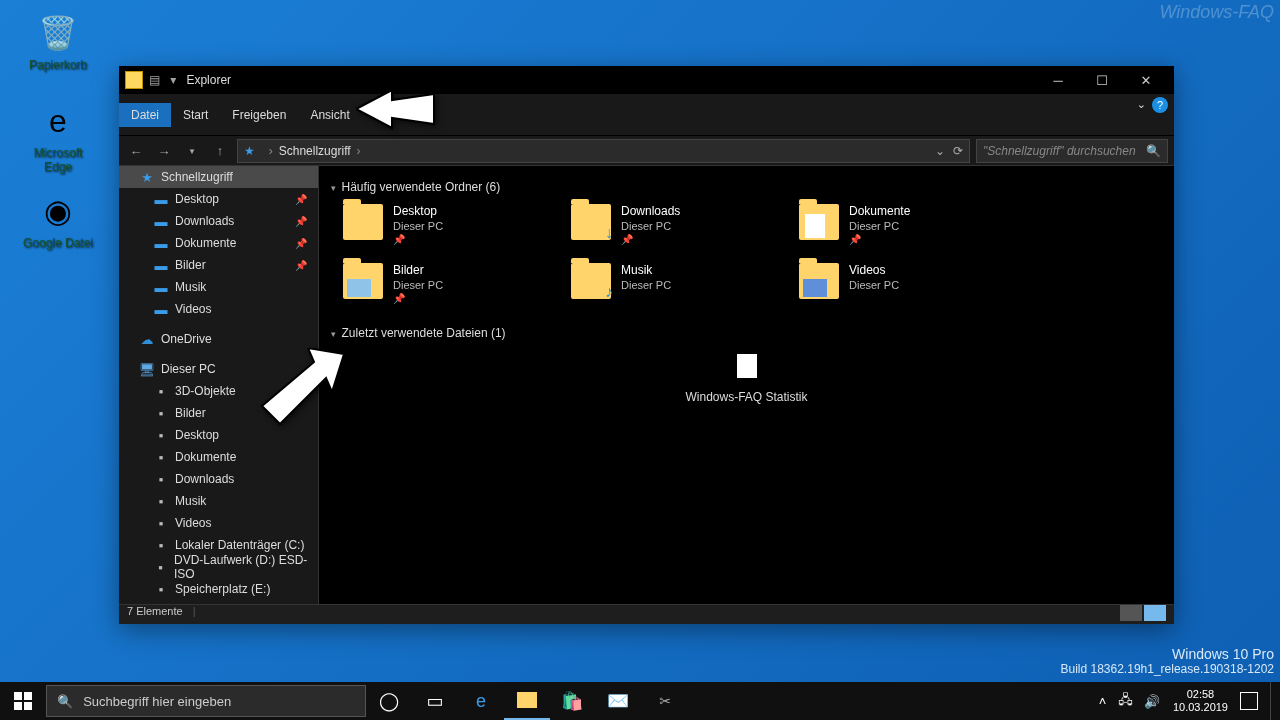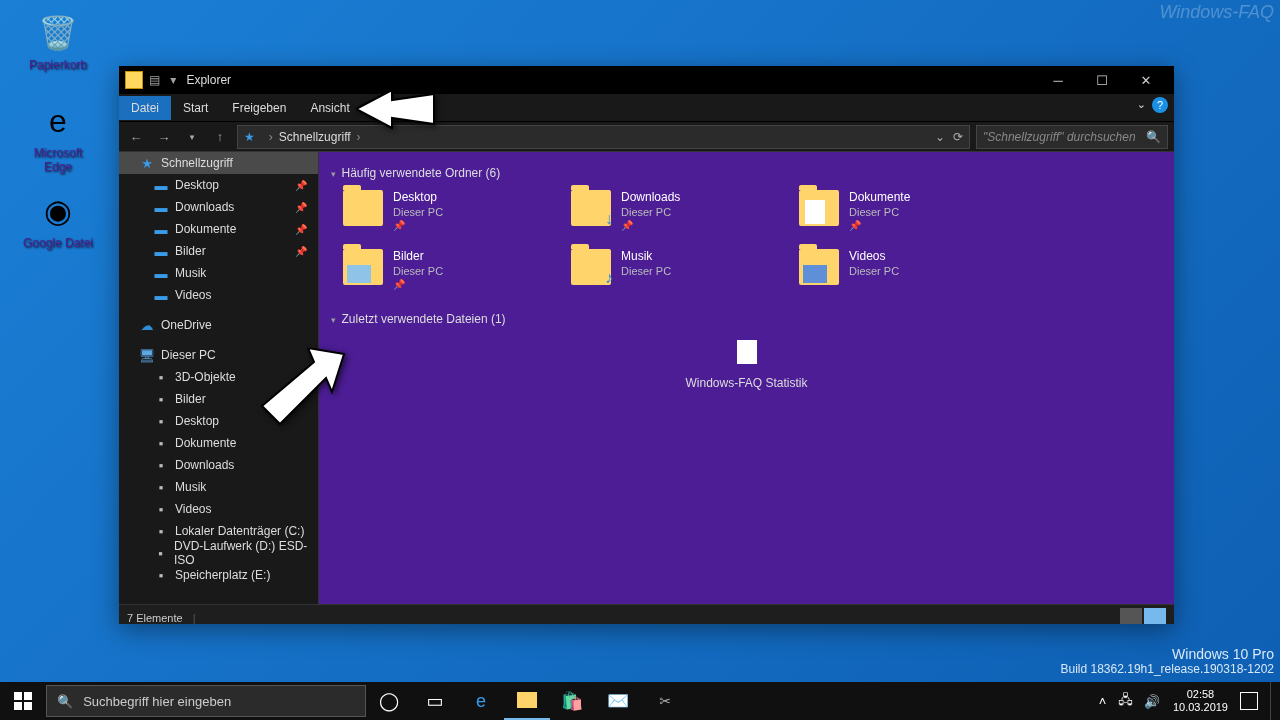--- a/index.html
+++ b/index.html
@@ -1,32 +1,32 @@
 <!DOCTYPE html>
 <html><head>
 <meta charset="utf-8">
 <style>
 * { margin: 0; padding: 0; box-sizing: border-box; font-family: 'Segoe UI', Tahoma, sans-serif; }
 body { width: 1280px; height: 720px; background: linear-gradient(135deg, #1b7fd6 0%, #0e5fb3 100%); overflow: hidden; position: relative; }
 
 
 .desktop-icon { position: absolute; width: 76px; text-align: center; cursor: pointer; }
 .desktop-icon .icon-img { width: 42px; height: 42px; margin: 0 auto 4px; display: flex; align-items: center; justify-content: center; font-size: 32px; }
-.desktop-icon .label { color: #4c1d95; font-size: 12px; text-shadow: 1px 1px 2px rgba(0,0,0,0.8); }
+.desktop-icon .label { color: #14532d; font-size: 12px; text-shadow: 1px 1px 2px rgba(0,0,0,0.8); }
 
 
 .explorer { position: absolute; left: 119px; top: 66px; width: 1055px; height: 558px; background: #191919; box-shadow: 0 6px 24px rgba(0,0,0,0.4); display: flex; flex-direction: column; }
 .titlebar { height: 28px; background: #000; display: flex; align-items: center; padding: 0 6px; }
 .titlebar .ico { width: 18px; height: 18px; background: #ffd860; border: 1px solid #c29400; margin-right: 6px; }
 .titlebar .qat { display: flex; gap: 10px; margin-right: 10px; color: #a0a0a0; font-size: 12px; }
 .titlebar .title { color: #ddd; font-size: 12px; }
 .titlebar .winbtns { margin-left: auto; display: flex; }
 .titlebar .winbtns div { width: 44px; height: 28px; display: flex; align-items: center; justify-content: center; color: #ccc; font-size: 13px; cursor: pointer; }
 
-.ribbon { height: 28px; background: #191919; display: flex; align-items: center; border-bottom: 1px solid #000; position: relative; }
+.ribbon { height: 42px; background: #191919; display: flex; align-items: center; border-bottom: 1px solid #000; position: relative; }
 .ribbon .tab { padding: 0 12px; height: 24px; line-height: 24px; color: #ddd; font-size: 12px; cursor: pointer; }
 .ribbon .tab.active { background: #1a6fbf; }
 .ribbon .help { position: absolute; right: 6px; top: 3px; width: 16px; height: 16px; border-radius: 50%; background: #1a8fe3; color: #fff; font-size: 11px; text-align: center; line-height: 16px; }
 .ribbon .chev { position: absolute; right: 28px; top: 4px; color: #ddd; font-size: 11px; }
 
 .navbar { height: 30px; background: #191919; display: flex; align-items: center; gap: 6px; padding: 2px 6px; border-bottom: 1px solid #333; }
 .navbtn { width: 22px; height: 22px; display: flex; align-items: center; justify-content: center; color: #aaa; font-size: 13px; cursor: pointer; }
 .addr { flex: 1; height: 24px; background: #2b2b2b; border: 1px solid #444; display: flex; align-items: center; padding: 0 6px; color: #ddd; font-size: 12px; position: relative; }
 .addr .star { color: #3a9be8; margin-right: 8px; }
 .addr .sep { margin: 0 6px; color: #888; }
@@ -48,41 +48,41 @@
 .tree-item .pin { position: absolute; right: 10px; color: #888; font-size: 10px; }
 .ticon { width: 16px; height: 16px; display: inline-flex; align-items: center; justify-content: center; font-size: 13px; }
 .ticon.star { color: #3a9be8; }
 .ticon.onedrive { color: #2d8fd6; }
 .ticon.pc { color: #5fa8e6; }
 .ticon.disk { color: #bbb; }
 .ticon.desktop { color:#3a9be8;}
 .tree-spacer { height: 8px; }
 
 
-.content { flex: 1; background: #4c1d95; color: #ddd; overflow-y: auto; padding: 6px 0; }
+.content { flex: 1; background: #000000; color: #ddd; overflow-y: auto; padding: 6px 0; }
 .group-header { font-size: 12px; color: #ddd; padding: 8px 12px 10px; }
 .group-header::before { content: "▾"; font-size: 9px; margin-right: 6px; color: #999; }
 .folder-grid { display: grid; grid-template-columns: repeat(3, 210px); gap: 18px 18px; padding: 0 24px 14px; }
 .folder-item { display: flex; gap: 10px; align-items: flex-start; cursor: pointer; }
 .folder-item .big-folder { width: 40px; height: 36px; background: #ffd56b; position: relative; border-radius: 2px; }
 .folder-item .big-folder::before { content:""; position:absolute; top:-5px; left:0; width:18px; height:5px; background:#ffd56b; border-radius:2px 2px 0 0;}
 .folder-item .big-folder.dl::after { content:"↓"; position:absolute; bottom:-2px; right:-2px; color:#2d8fd6; font-size:16px; font-weight:bold;}
 .folder-item .big-folder.music::after { content:"♪"; position:absolute; bottom:-2px; right:-2px; color:#2d8fd6; font-size:16px;}
 .folder-item .big-folder.pic .inner { position:absolute; bottom:2px; left:4px; width:24px; height:18px; background:#8fc3e8;}
 .folder-item .big-folder.vid .inner { position:absolute; bottom:2px; left:4px; width:24px; height:18px; background:#5f8fd8;}
 .folder-item .big-folder.doc .inner { position:absolute; bottom:2px; left:6px; width:20px; height:24px; background:#fff;}
 .folder-item .meta .name { font-size: 12px; color: #fff; }
 .folder-item .meta .loc { font-size: 11px; color: #bbb; margin-top: 2px; }
 .folder-item .meta .pin { font-size: 10px; color: #888; margin-top: 2px; }
 .file-row { display: flex; align-items: center; padding: 4px 24px; gap: 12px; font-size: 12px; cursor:pointer;flex-direction:column;}
 .file-row .file-icon { width: 20px; height: 24px; background: #fff; position: relative; }
 .file-row .name { flex: 0 0 380px; }
 .file-row .path { color: #bbb; }
 
-.statusbar { height: 20px; background: #1e1e1e; border-top: 1px solid #333; display: flex; align-items: flex-end; padding: 0 8px; color: #ccc; font-size: 11px; }
+.statusbar { height: 20px; background: #1e1e1e; border-top: 1px solid #333; display: flex; align-items: flex-start; padding: 0 8px; color: #ccc; font-size: 11px; }
 .statusbar .view-toggles { margin-left: auto; display: flex; gap: 2px; }
 .statusbar .view-toggles div { width: 22px; height: 16px; background: #555; cursor:pointer;}
 
 
 .arrow { position: absolute; pointer-events: none; }
 .arrow svg { filter: drop-shadow(2px 2px 3px rgba(0,0,0,0.6)); }
 
 
 .watermark { position: absolute; right: 6px; bottom: 44px; text-align: right; color: #d8e8f6; font-size: 12px; }
 .watermark .title { font-size: 14px; }

